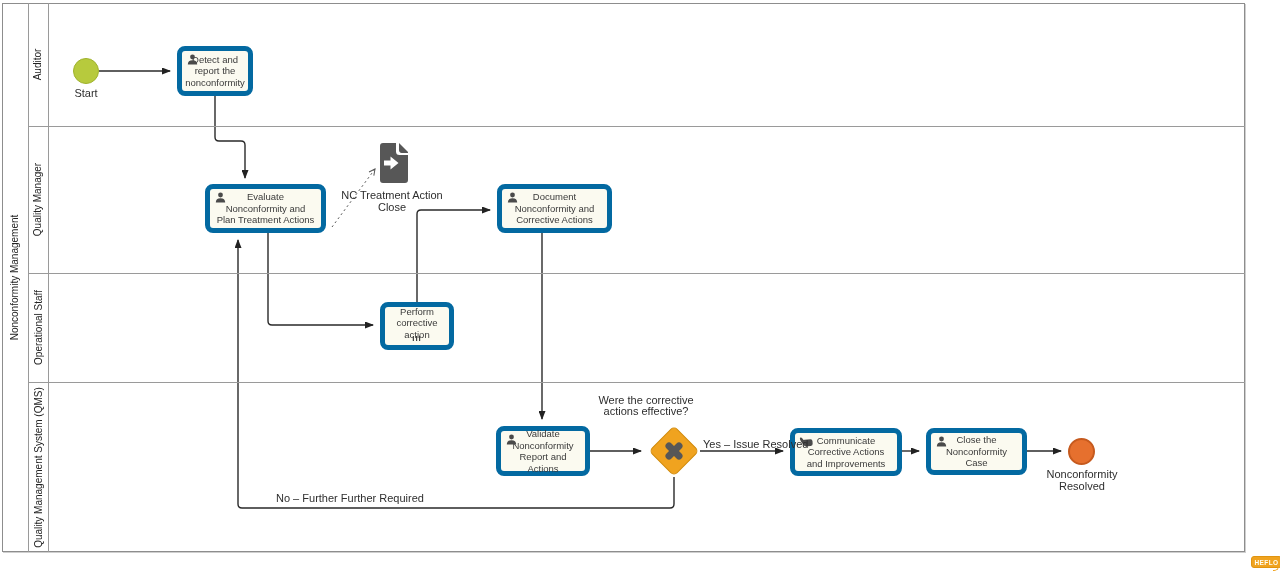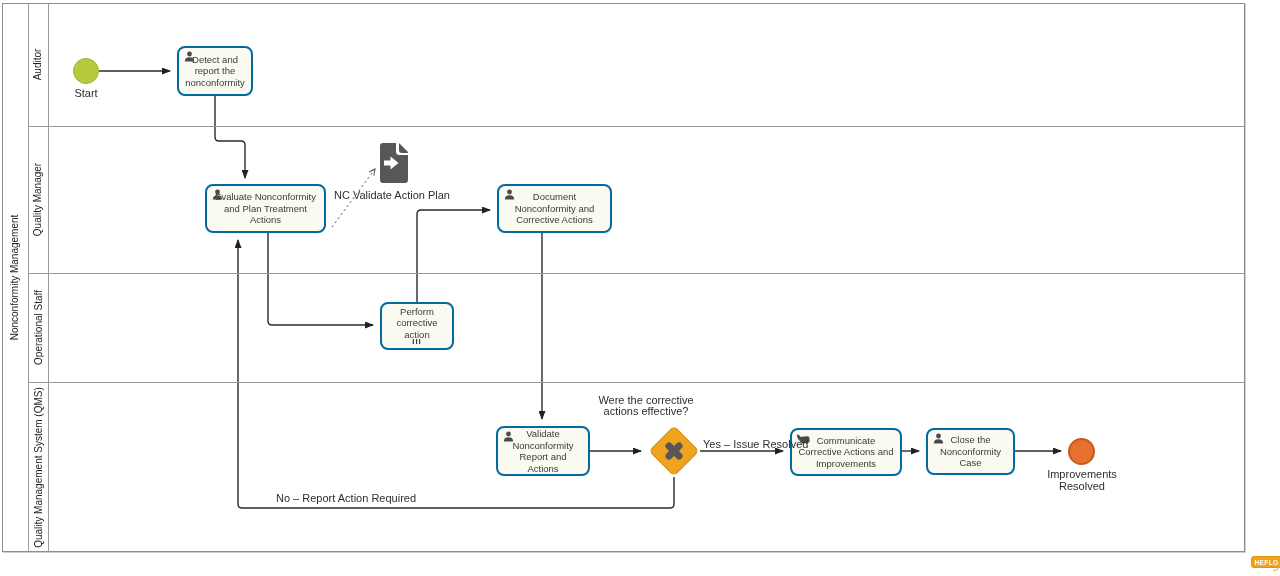--- a/index.html
+++ b/index.html
@@ -11,21 +11,21 @@
 
   
   .pool-border { position:absolute; left:2px; top:3px; width:1243px; height:549px;
     border:1px solid #8d8d8d; box-shadow:1px 1px 0 #cfcfcf; box-sizing:border-box; }
   .vline { position:absolute; width:1px; background:#9a9a9a; }
   .hline { position:absolute; height:1px; background:#9a9a9a; }
   .vcell { position:absolute; display:flex; align-items:center; justify-content:center; }
   .vcell span { transform:rotate(-90deg); white-space:nowrap; font-size:10px; color:#222; }
 
   
-  .task { position:absolute; background:#fbfaf0; border:2px solid #0369a1; border-radius:8px;
+  .task { position:absolute; background:#fbfaf0; border:5px solid #0369a1; border-radius:8px;
     box-sizing:border-box; display:flex; align-items:center; justify-content:center;
     text-align:center; font-size:9.5px; line-height:11.5px; color:#3a3a3a; }
   .task .tlabel { padding:2px 6px; }
   .task .corner-icon { position:absolute; top:3px; left:5px; line-height:0; }
   .mi-marker { position:absolute; bottom:1px; left:50%; transform:translateX(-50%);
     font-size:8px; font-weight:bold; letter-spacing:1px; color:#3a3a3a; }
 
   
   .event { position:absolute; border-radius:50%; box-sizing:border-box; }
   .event.start { left:73px; top:58px; width:26px; height:26px; background:#b7ca3d; border:1px solid #9fb22c; }
@@ -99,21 +99,21 @@
     <span>Operational Staff</span>
   </div>
   <div class="vcell" style="left:28px; top:382px; width:20px; height:170px;">
     <span>Quality Management System (QMS)</span>
   </div>
 
   <div class="event start"></div>
   <div class="lbl center" style="left:68px; top:87px; width:36px;">Start</div>
 
   <div class="event end"></div>
-  <div class="lbl center" style="left:1029px; top:468px; width:106px;">Improvements Resolved</div>
+  <div class="lbl center" style="left:1029px; top:468px; width:106px;">Nonconformity Resolved</div>
 
   <div class="task" style="left:177px; top:46px; width:76px; height:50px;">
     <span class="corner-icon">
       <svg width="11" height="11" viewBox="0 0 11 11">
           <circle cx="5.5" cy="3" r="2.4" fill="#4a4a4a"></circle>
           <path d="M0.8 10.6 Q0.8 6.2 5.5 6.2 Q10.2 6.2 10.2 10.6 Z" fill="#4a4a4a"></path>
         </svg>
     </span>
     <div class="tlabel">Detect and report the nonconformity</div>
   </div>
@@ -155,21 +155,21 @@
 
   <div class="task" style="left:790px; top:428px; width:112px; height:48px;text-align:center;">
     <span class="corner-icon">
       <svg width="13" height="11" viewBox="0 0 13 11" style="transform:rotate(-8deg);">
           <path d="M1.1 4.9 L0.3 2.3 Q0 1.2 1 0.8 Q2 0.4 2.5 1.4 L3.8 3.6 L4.9 3.4 L10.8 3.9 Q12.6 4.1 12.5 6 L12.3 8.6 Q12.1 10.6 10.1 10.5 L5.9 10.4 Q4.4 10.3 3.5 9 Z" fill="#4a4a4a"></path>
         </svg>
     </span>
     <div class="tlabel" style="max-width:100px;">Communicate Corrective Actions and Improvements</div>
   </div>
 
-  <div class="task" style="left:926px; top:428px; width:89px; height:47px;">
+  <div class="task" style="left:926px; top:428px; width:101px; height:47px;">
     <span class="corner-icon">
       <svg width="11" height="11" viewBox="0 0 11 11">
           <circle cx="5.5" cy="3" r="2.4" fill="#4a4a4a"></circle>
           <path d="M0.8 10.6 Q0.8 6.2 5.5 6.2 Q10.2 6.2 10.2 10.6 Z" fill="#4a4a4a"></path>
         </svg>
     </span>
     <div class="tlabel" style="max-width:76px;">Close the Nonconformity Case</div>
   </div>
 
   <div class="gateway"></div>
@@ -183,22 +183,22 @@
   </div>
   <div class="lbl center" style="left:590px; top:395px; width:112px; line-height:11px;">Were the corrective actions effective?</div>
 
   <div class="data-object">
     <svg width="28" height="40" viewBox="0 0 28 40">
       <path d="M3 0 H16 V8.5 Q16 12 19.5 12 H28 V37 Q28 40 25 40 H3 Q0 40 0 37 V3 Q0 0 3 0 Z" fill="#575757"></path>
       <path d="M19 0 L28 9 Q28.3 9.9 27.3 9.9 L21.7 9.9 Q19 9.7 19 7 Z" fill="#575757"></path>
       <path d="M4 17.5 H10.5 V13.5 L18.5 20 L10.5 26.5 V22.5 H4 Z" fill="#ffffff"></path>
     </svg>
   </div>
-  <div class="lbl center" style="left:332px; top:189px; width:120px;">NC Validate Action Plan</div>
+  <div class="lbl center" style="left:332px; top:189px; width:120px;">NC Treatment Action Close</div>
 
   <div class="lbl nowrap" style="left:703px; top:438px;">Yes – Issue Resolved</div>
-  <div class="lbl nowrap" style="left:276px; top:492px;">No – Report Action Required</div>
+  <div class="lbl nowrap" style="left:276px; top:492px;">No – Further Further Required</div>
 
   <div class="logo">
     <span>HEFLO</span>
   </div>
 
 </div>
 
 </body></html>

